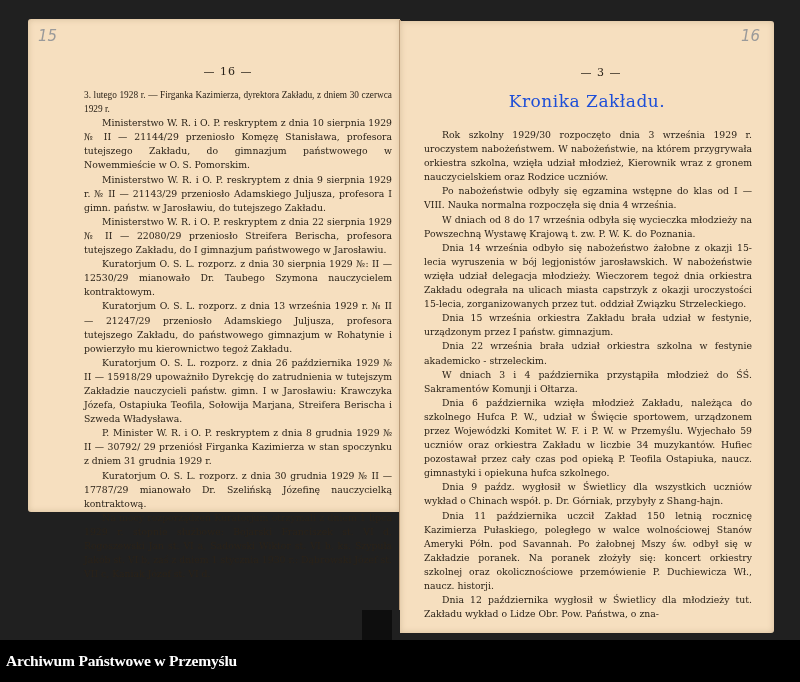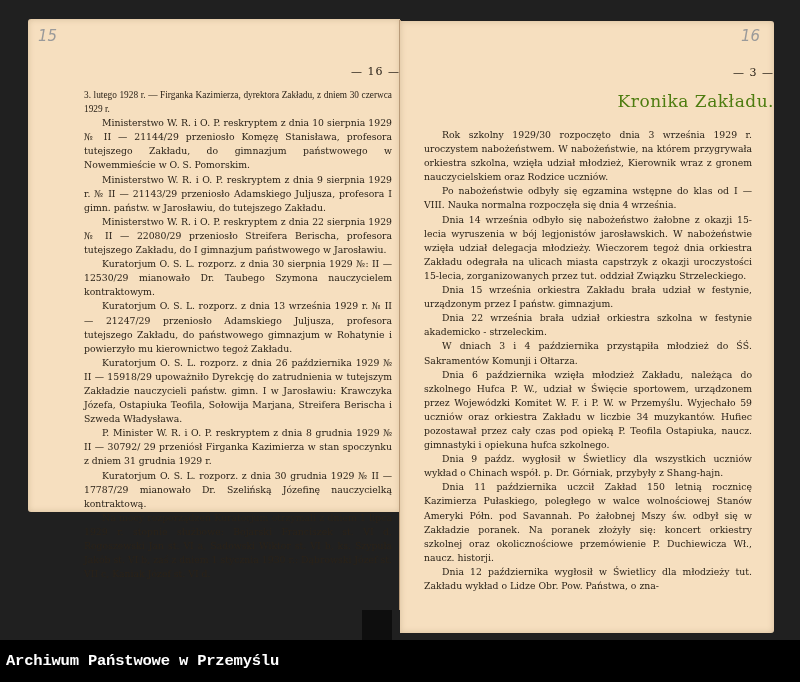--- a/index.html
+++ b/index.html
@@ -4,29 +4,29 @@
 <style>
   html, body { margin:0; padding:0; }
   body { width:800px; height:682px; background:#1c1c1c; position:relative; overflow:hidden; font-family:"DejaVu Serif", serif; }
   .scan { position:absolute; left:0; top:0; width:800px; height:640px; background:#202020; }
   .page { position:absolute; background:#f6dfbf; color:#2a2218; box-shadow: inset 0 0 6px rgba(120,90,50,0.25); }
   .page.left { left:28px; top:19px; width:372px; height:493px; border-radius:3px 0 0 3px; }
   .page.right { left:400px; top:21px; width:374px; height:612px; border-radius:0 3px 3px 0; }
   .gutter { position:absolute; left:399px; top:20px; width:2px; height:590px; background:#b89a78; }
   .spine { position:absolute; left:362px; top:610px; width:30px; height:30px; background:#0e0e0e; }
   .pencil { position:absolute; font-family:"DejaVu Sans", sans-serif; color:#9a9a9a; font-size:15px; font-style:italic; font-weight:300; }
-  .pnum { position:absolute; width:100%; text-align:right; font-size:11px; letter-spacing:1px; }
+  .pnum { position:absolute; width:100%; text-align:center; font-size:11px; letter-spacing:1px;margin-left:14px; }
   .text { position:absolute; font-size:9.3px; line-height:14.1px; text-align:justify; }
   .text p { margin:0; text-indent:18px; }
   .text p.noindent { text-indent:0;font-family:Liberation Serif, serif; }
   .left .text { left:56px; top:69px; width:308px; }
   .right .text { left:24px; top:107px; width:328px; }
-  .title { position:absolute; left:0; top:70px; width:100%; text-align:right; font-size:17px; letter-spacing:0.5px; color:#4d7c0f; }
+  .title { position:absolute; left:0; top:70px; width:100%; text-align:center; font-size:17px; letter-spacing:0.5px; color:#1d4ed8; }
   .footer { position:absolute; left:0; top:640px; width:800px; height:42px; background:#000; }
-  .footer span { position:absolute; left:6px; top:12px; color:#fff; font-family:Liberation Mono, monospace; font-size:15.5px; font-weight:bold; letter-spacing:-0.2px; }
+  .footer span { position:absolute; left:6px; top:12px; color:#fff; font-family:Liberation Serif, serif; font-size:15.5px; font-weight:bold; letter-spacing:-0.2px; }
 </style>
 </head>
 <body>
 
 <div class="scan"></div>
 
 <div class="page left">
   <div class="pencil" style="left:10px; top:8px;">15</div>
   <div class="pnum" style="top:46px;">— 16 —</div>
   <div class="text">
@@ -45,20 +45,21 @@
 
 <div class="gutter"></div>
 
 <div class="page right">
   <div class="pencil" style="right:14px; top:6px;">16</div>
   <div class="pnum" style="top:45px;">— 3 —</div>
   <div class="title">Kronika Zakładu.</div>
   <div class="text">
     <p>Rok szkolny 1929/30 rozpoczęto dnia 3 września 1929 r. uroczystem nabożeństwem. W nabożeństwie, na którem przygrywała orkiestra szkolna, wzięła udział młodzież, Kierownik wraz z gronem nauczycielskiem oraz Rodzice uczniów.</p>
     <p>Po nabożeństwie odbyły się egzamina wstępne do klas od I — VIII. Nauka normalna rozpoczęła się dnia 4 września.</p>
+    <p>W dniach od 8 do 17 września odbyła się wycieczka młodzieży na Powszechną Wystawę Krajową t. zw. P. W. K. do Poznania.</p>
     <p>Dnia 14 września odbyło się nabożeństwo żałobne z okazji 15-lecia wyruszenia w bój legjonistów jarosławskich. W nabożeństwie wzięła udział delegacja młodzieży. Wieczorem tegoż dnia orkiestra Zakładu odegrała na ulicach miasta capstrzyk z okazji uroczystości 15-lecia, zorganizowanych przez tut. oddział Związku Strzeleckiego.</p>
     <p>Dnia 15 września orkiestra Zakładu brała udział w festynie, urządzonym przez I państw. gimnazjum.</p>
     <p>Dnia 22 września brała udział orkiestra szkolna w festynie akademicko - strzeleckim.</p>
     <p>W dniach 3 i 4 października przystąpiła młodzież do ŚŚ. Sakramentów Komunji i Ołtarza.</p>
     <p>Dnia 6 października wzięła młodzież Zakładu, należąca do szkolnego Hufca P. W., udział w Święcie sportowem, urządzonem przez Wojewódzki Komitet W. F. i P. W. w Przemyślu. Wyjechało 59 uczniów oraz orkiestra Zakładu w liczbie 34 muzykantów. Hufiec pozostawał przez cały czas pod opieką P. Teofila Ostapiuka, naucz. gimnastyki i opiekuna hufca szkolnego.</p>
     <p>Dnia 9 paźdz. wygłosił w Świetlicy dla wszystkich uczniów wykład o Chinach współ. p. Dr. Górniak, przybyły z Shang-hajn.</p>
     <p>Dnia 11 października uczcił Zakład 150 letnią rocznicę Kazimierza Pułaskiego, poległego w walce wolnościowej Stanów Ameryki Półn. pod Savannah. Po żałobnej Mszy św. odbył się w Zakładzie poranek. Na poranek złożyły się: koncert orkiestry szkolnej oraz okolicznościowe przemówienie P. Duchiewicza Wł., naucz. historji.</p>
     <p>Dnia 12 października wygłosił w Świetlicy dla młodzieży tut. Zakładu wykład o Lidze Obr. Pow. Państwa, o zna-</p>
   </div>
 </div>

